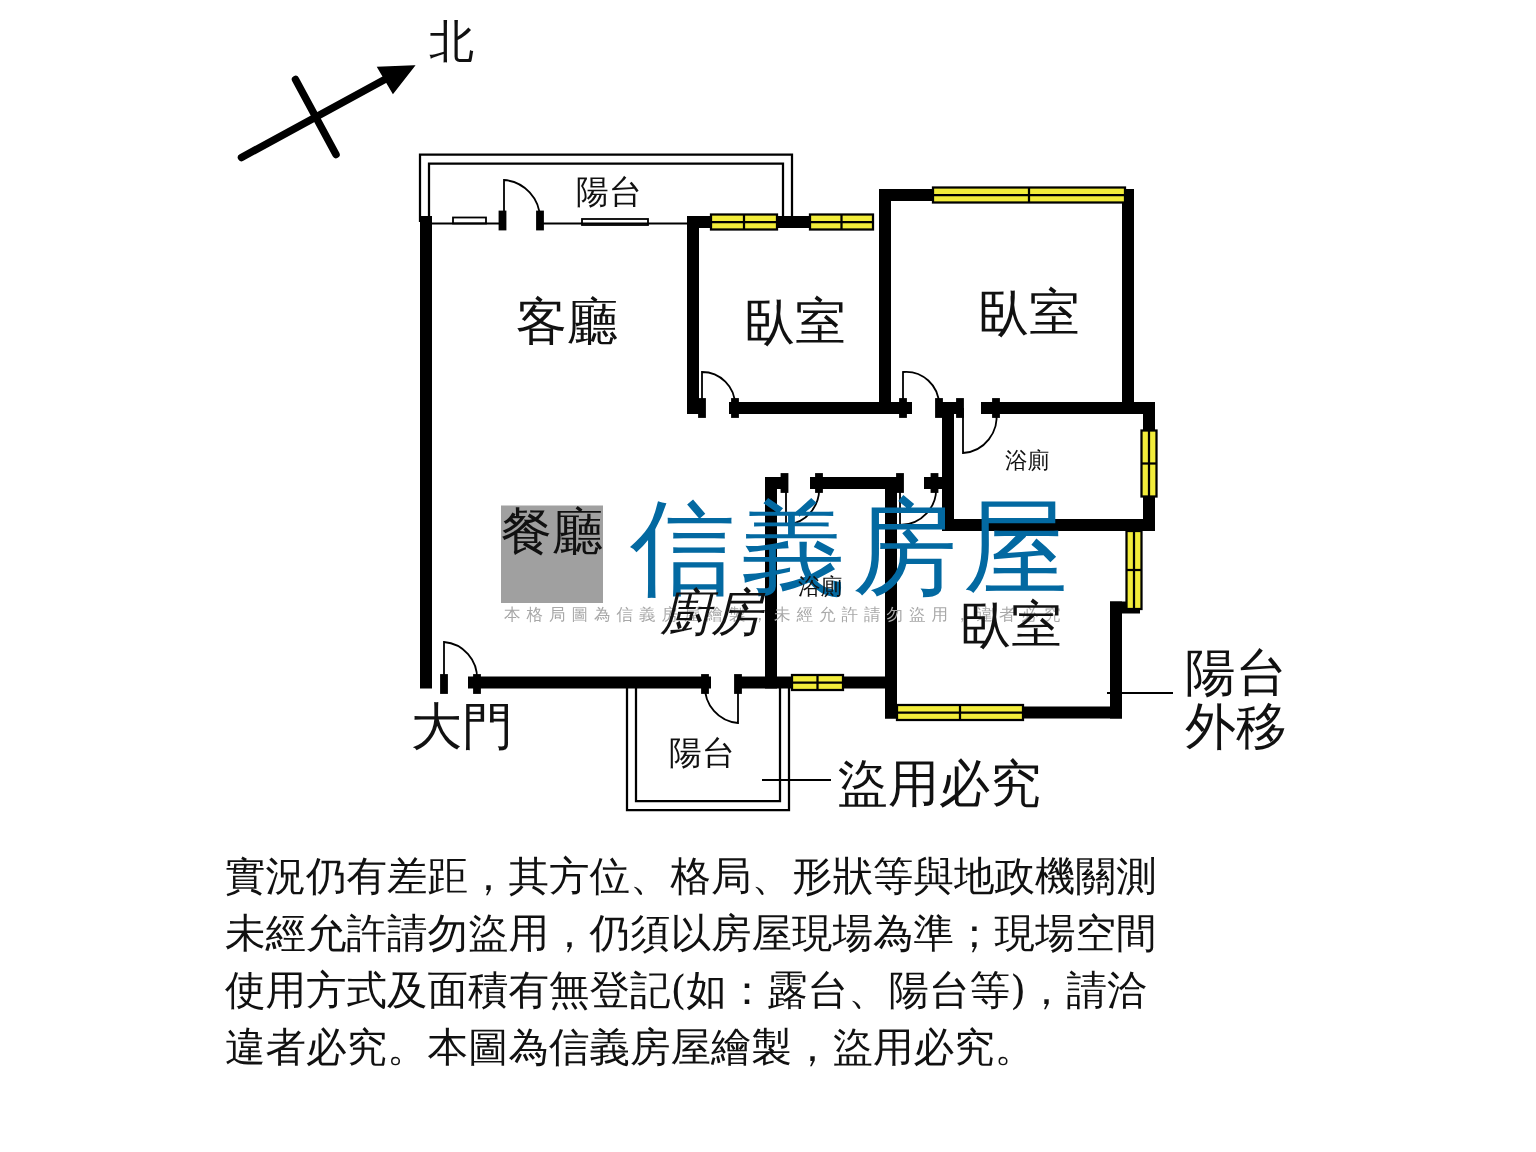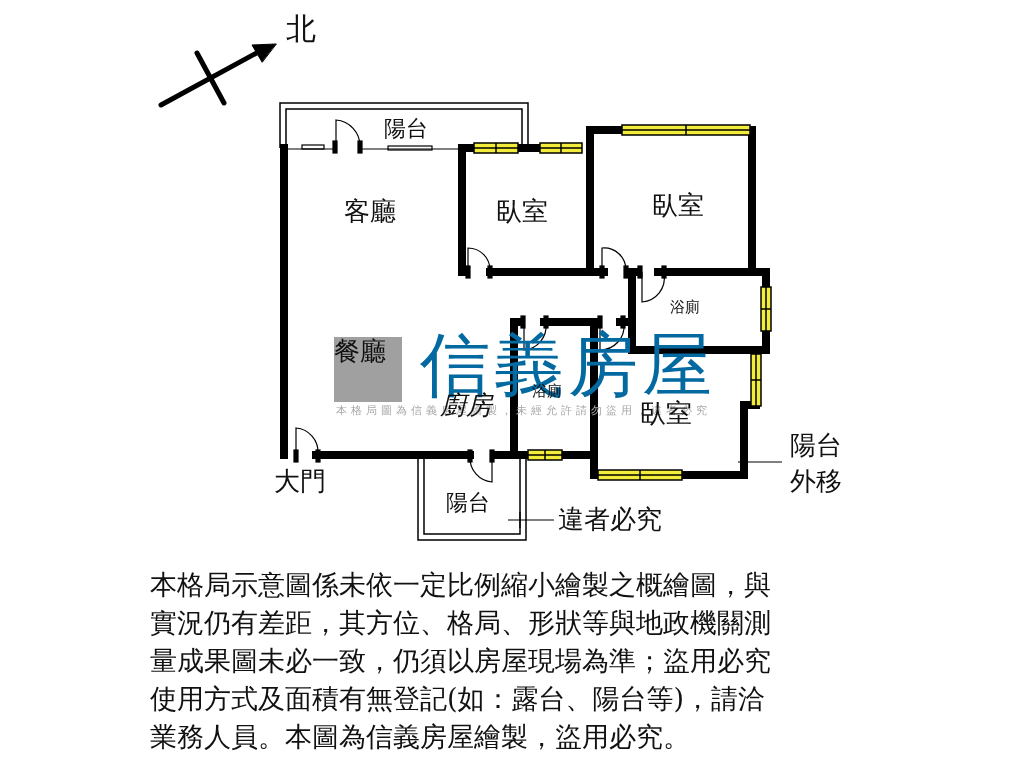--- a/index.html
+++ b/index.html
@@ -1,19 +1,19 @@
 <!DOCTYPE html>
 <html><head>
   <meta charset="utf-8">
   <style>
     html, body { margin: 0; padding: 0; background: #ffffff; }
     body { width: 1024px; height: 768px; position: relative; overflow: hidden; font-family: "DejaVu Serif", "Liberation Serif", serif; }
     #plan { position: absolute; left: 0; top: 0; width: 1024px; height: 560px; }
     .label { position: absolute; color: #111; font-family: "DejaVu Serif", "Liberation Serif", serif; white-space: nowrap; line-height: 1; }
-    .room { font-size: 26px; }
+    .room { font-size: 34px; }
     .room-sm { font-size: 15px; }
     .disclaimer { position: absolute; left: 150px; top: 566px; width: 730px; font-size: 27px; line-height: 38px; color: #111; font-family: "DejaVu Serif", "Liberation Serif", serif; }
     .disclaimer div { white-space: nowrap; }
     .wm-brand { position: absolute; left: 420px; top: 330px; font-size: 70px; color: #0369a1; font-family: "DejaVu Sans", "Liberation Sans", sans-serif; letter-spacing: 4px; line-height: 1; }
     .wm-line { position: absolute; left: 336px; top: 405px; font-size: 11px; color: #a8a8a8; font-family: Liberation Sans, sans-serif; letter-spacing: 4px; line-height: 1; }
     .wm-logo { position: absolute; left: 334px; top: 337px; width: 68px; height: 65px; background: #a0a0a0; }
   </style>
 </head>
 <body>
 
@@ -177,21 +177,20 @@
 <div class="label room-sm" style="left:670px; top:300px;">浴廁</div>
 <div class="label room" style="left:334px; top:338px;">餐廳</div>
 <div class="label room" style="left:440px; top:392px;font-style:italic;">廚房</div>
 <div class="label room-sm" style="left:532px; top:384px;">浴廁</div>
 <div class="label room" style="left:640px; top:400px;">臥室</div>
 <div class="label room" style="left:274px; top:468px;">大門</div>
 <div class="label room-sm" style="left:446px; top:492px; font-size:22px;">陽台</div>
 
 <div class="label room" style="left:790px; top:432px;">陽台</div>
 <div class="label room" style="left:790px; top:468px;">外移</div>
-<div class="label room" style="left:558px; top:506px;">違者必究</div>
+<div class="label room" style="left:558px; top:506px;">盜用必究</div>
 
 <div class="disclaimer">
-  <div>本格局示意圖係未依一定比例縮小繪製之概繪圖，與</div>
   <div>實況仍有差距，其方位、格局、形狀等與地政機關測</div>
-  <div>量成果圖未必一致，仍須以房屋現場為準；盜用必究</div>
+  <div>未經允許請勿盜用，仍須以房屋現場為準；現場空間</div>
   <div>使用方式及面積有無登記(如：露台、陽台等)，請洽</div>
-  <div>業務人員。本圖為信義房屋繪製，盜用必究。</div>
+  <div>違者必究。本圖為信義房屋繪製，盜用必究。</div>
 </div>
 
 </body></html>

